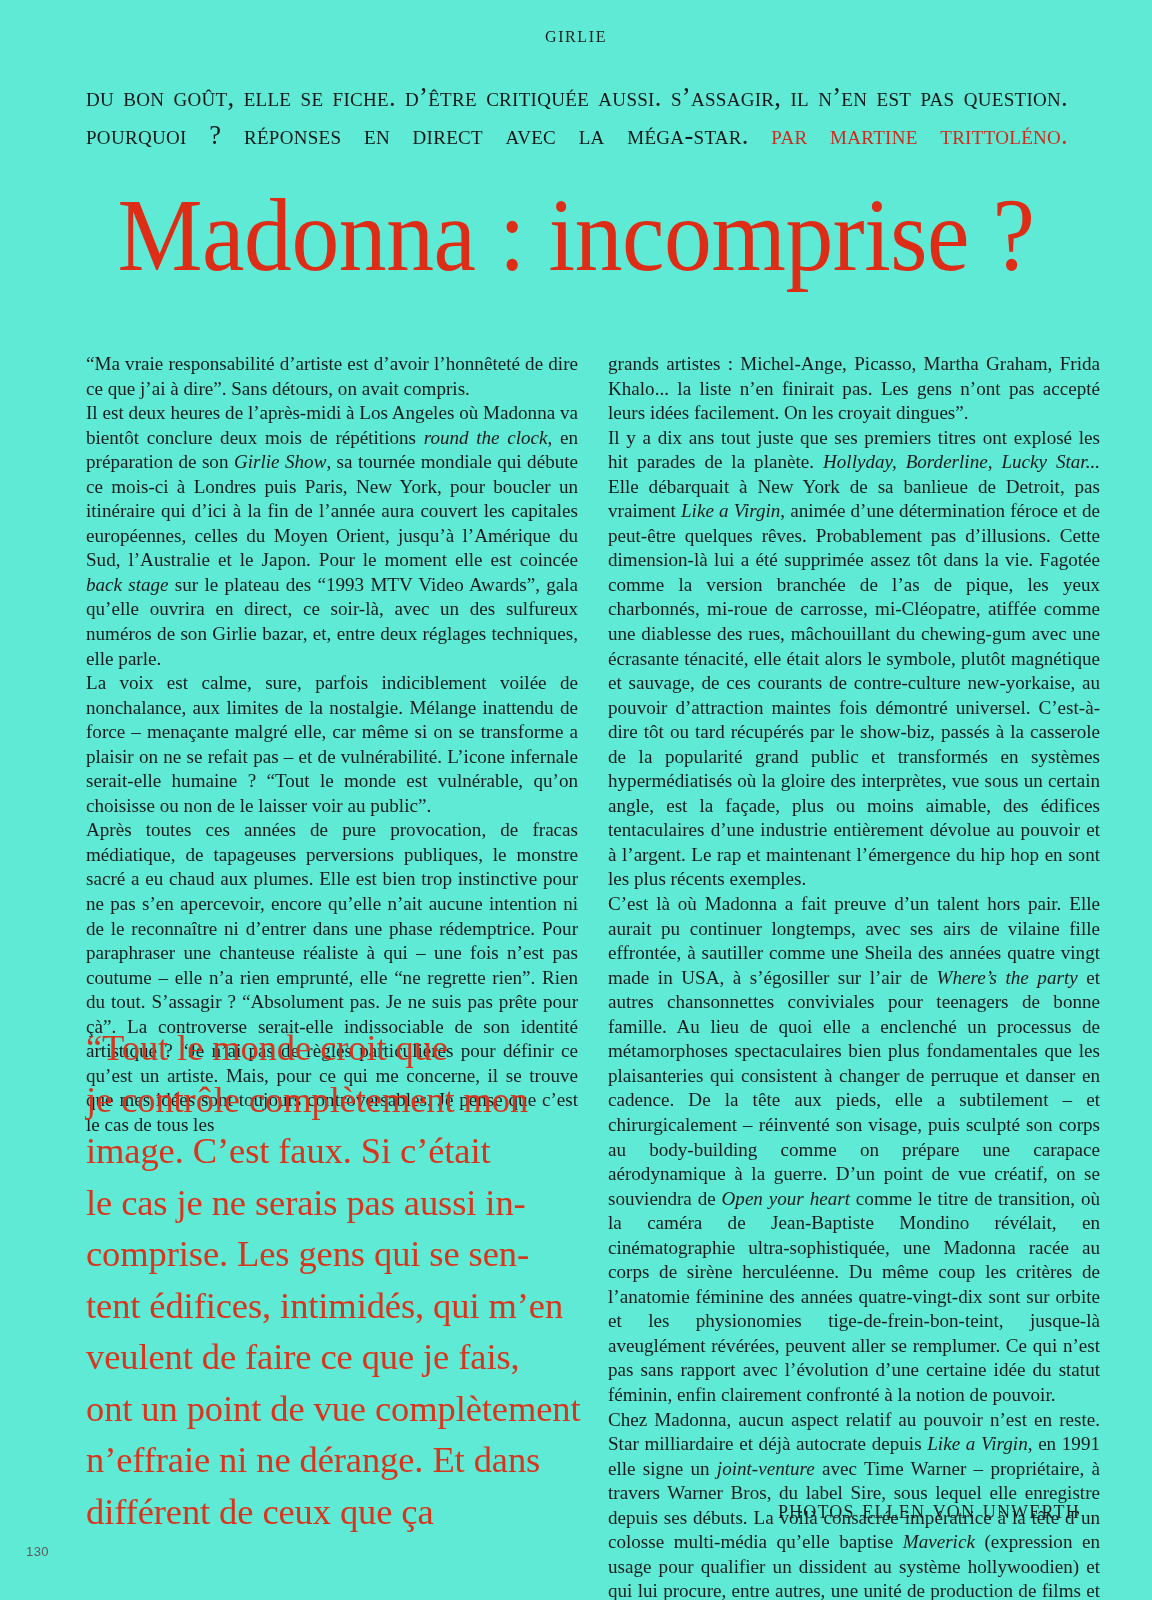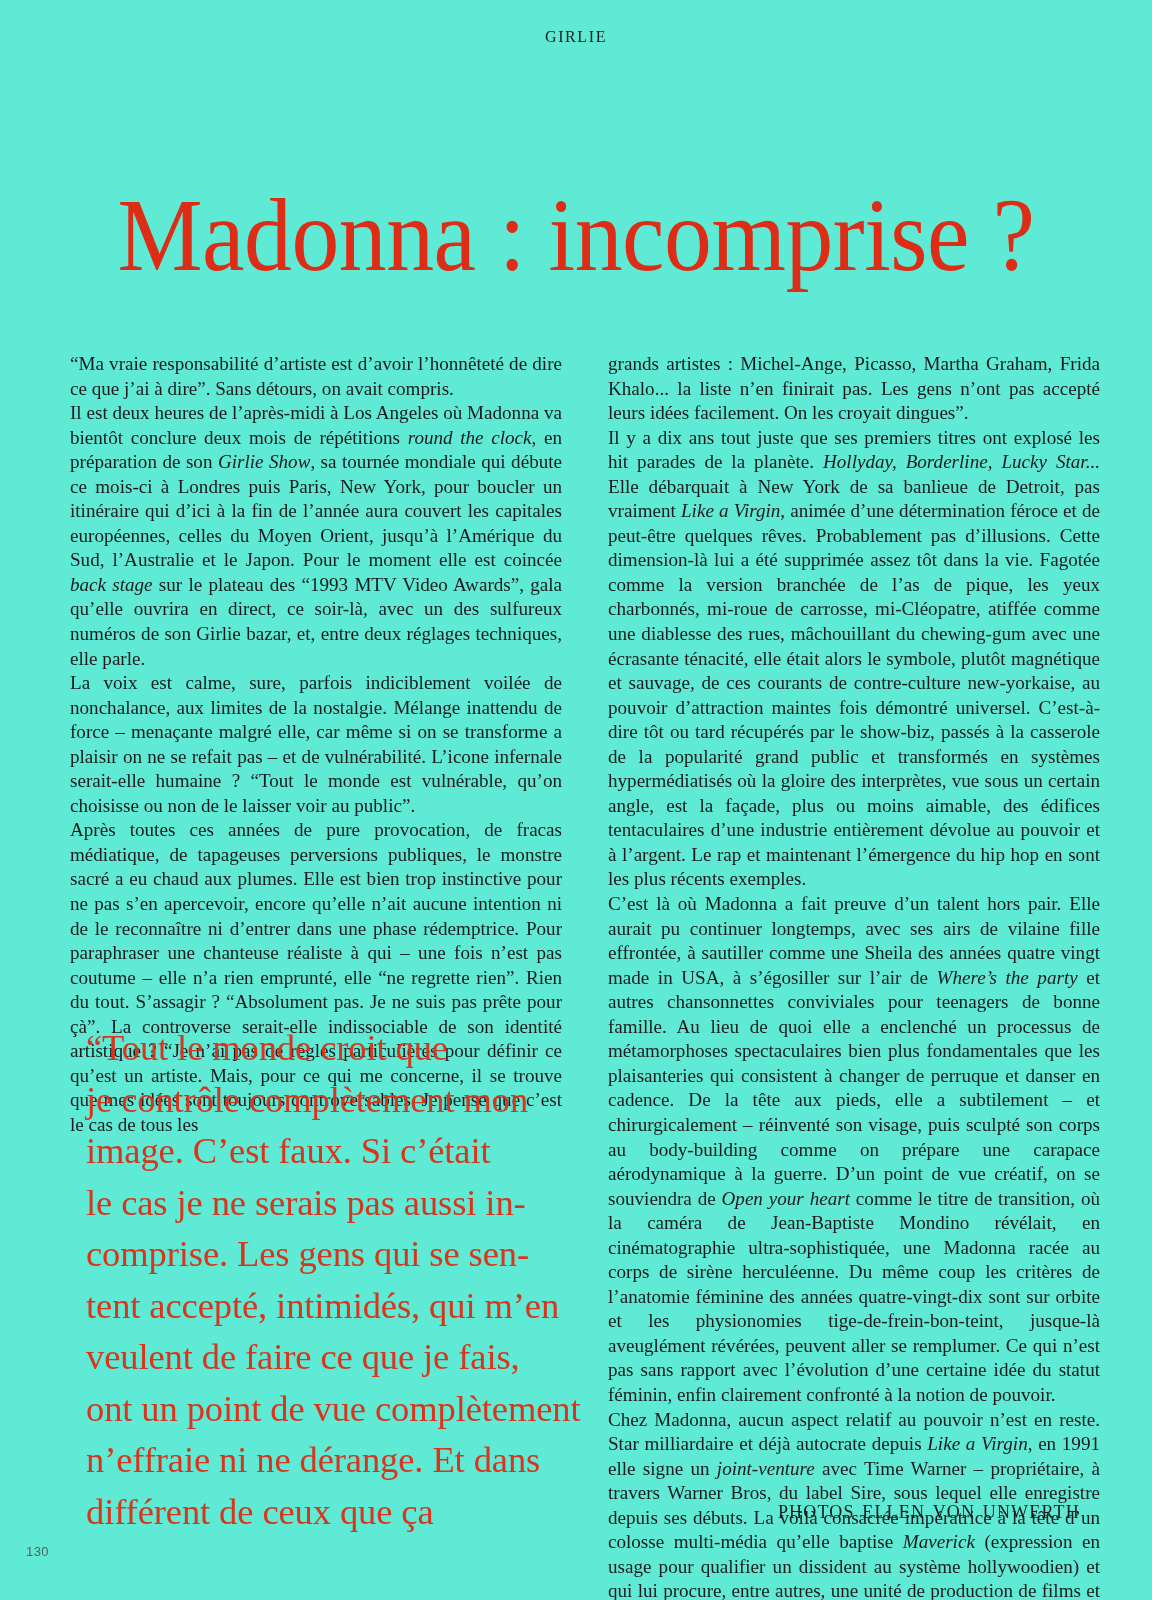--- a/index.html
+++ b/index.html
@@ -81,21 +81,21 @@
   .col {
     position: absolute;
     top: 352px;
     font-size: 19.1px;
     line-height: 24.55px;
     text-align: justify;
     hyphens: manual;
     color: #1b1b1d;
   }
   .col p { margin: 0; text-indent: 0; }
-  .col-left  { left: 70px;  width: 492px; }
+  .col-left  { left: 86px;  width: 492px; }
   .col-right { left: 608px; width: 492px; height: 1175px; }
 
   .col i, .col em { font-style: italic; }
 
   
   .pullquote {
     position: absolute;
     top: 1022px;
     left: 86px;
     width: 515px;
@@ -133,20 +133,23 @@
     letter-spacing: 0.4px;
   }
 </style>
 </head>
 <body>
 
 <div class="page">
 
   <div class="running-head">Girlie</div>
 
+  <div class="standfirst">
+    <span>Du bon goût, elle se fiche. D’être critiquée aussi. S’assagir, il n’en est pas question. Pourquoi ? Réponses en direct avec la méga-star. </span><span class="byline">Par Martine Trittoléno.</span>
+  </div>
 
   <div class="headline">Madonna : incomprise ?</div>
 
   <div class="col col-left">
     <p>“Ma vraie responsabilité d’artiste est d’avoir l’honnêteté de dire ce que j’ai à dire”. Sans détours, on avait compris.</p>
     <p>Il est deux heures de l’après-midi à Los Angeles où Madonna va bientôt conclure deux mois de répétitions <i>round the clock</i>, en préparation de son <i>Girlie Show</i>, sa tournée mondiale qui débute ce mois-ci à Londres puis Paris, New York, pour boucler un itinéraire qui d’ici à la fin de l’année aura couvert les capitales européennes, celles du Moyen Orient, jusqu’à l’Amérique du Sud, l’Australie et le Japon. Pour le moment elle est coincée <i>back stage</i> sur le plateau des “1993 MTV Video Awards”, gala qu’elle ouvrira en direct, ce soir-là, avec un des sulfureux numéros de son Girlie bazar, et, entre deux réglages techniques, elle parle.</p>
     <p>La voix est calme, sure, parfois indiciblement voilée de nonchalance, aux limites de la nostalgie. Mélange inattendu de force – menaçante malgré elle, car même si on se transforme a plaisir on ne se refait pas – et de vulnérabilité. L’icone infernale serait-elle humaine ? “Tout le monde est vulnérable, qu’on choisisse ou non de le laisser voir au public”.</p>
     <p>Après toutes ces années de pure provocation, de fracas médiatique, de tapageuses perversions publiques, le monstre sacré a eu chaud aux plumes. Elle est bien trop instinctive pour ne pas s’en apercevoir, encore qu’elle n’ait aucune intention ni de le reconnaître ni d’entrer dans une phase rédemptrice. Pour paraphraser une chanteuse réaliste à qui – une fois n’est pas coutume – elle n’a rien emprunté, elle “ne regrette rien”. Rien du tout. S’assagir ? “Absolument pas. Je ne suis pas prête pour çà”. La controverse serait-elle indissociable de son identité artistique ? “Je n’ai pas de règles particulières pour définir ce qu’est un artiste. Mais, pour ce qui me concerne, il se trouve que mes idées sont toujours controversables. Je pense que c’est le cas de tous les</p>
   </div>
 
@@ -156,21 +159,21 @@
     <p>C’est là où Madonna a fait preuve d’un talent hors pair. Elle aurait pu continuer longtemps, avec ses airs de vilaine fille effrontée, à sautiller comme une Sheila des années quatre vingt made in USA, à s’égosiller sur l’air de <i>Where’s the party</i> et autres chansonnettes conviviales pour teenagers de bonne famille. Au lieu de quoi elle a enclenché un processus de métamorphoses spectaculaires bien plus fondamentales que les plaisanteries qui consistent à changer de perruque et danser en cadence. De la tête aux pieds, elle a subtilement – et chirurgicalement – réinventé son visage, puis sculpté son corps au body-building comme on prépare une carapace aérodynamique à la guerre. D’un point de vue créatif, on se souviendra de <i>Open your heart</i> comme le titre de transition, où la caméra de Jean-Baptiste Mondino révélait, en cinématographie ultra-sophistiquée, une Madonna racée au corps de sirène herculéenne. Du même coup les critères de l’anatomie féminine des années quatre-vingt-dix sont sur orbite et les physionomies tige-de-frein-bon-teint, jusque-là aveuglément révérées, peuvent aller se remplumer. Ce qui n’est pas sans rapport avec l’évolution d’une certaine idée du statut féminin, enfin clairement confronté à la notion de pouvoir.</p>
     <p>Chez Madonna, aucun aspect relatif au pouvoir n’est en reste. Star milliardaire et déjà autocrate depuis <i>Like a Virgin</i>, en 1991 elle signe un <i>joint-venture</i> avec Time Warner – propriétaire, à travers Warner Bros, du label Sire, sous lequel elle enregistre depuis ses débuts. La voilà consacrée impératrice à la tête d’un colosse multi-média qu’elle baptise <i>Maverick</i> (expression en usage pour qualifier un dissident au système hollywoodien) et qui lui procure, entre autres, une unité de production de films et sa propre compagnie de disques, au sein de laquelle elle ne s’emploiera pas seulement a chanter mais a développer de nouveaux</p>
   </div>
 
   <div class="pullquote">
     <span class="pq-line">“Tout le monde croit que</span>
     <span class="pq-line">je contrôle complètement mon</span>
     <span class="pq-line">image. C’est faux. Si c’était</span>
     <span class="pq-line">le cas je ne serais pas aussi in-</span>
     <span class="pq-line">comprise. Les gens qui se sen-</span>
-    <span class="pq-line">tent accepté, intimidés, qui m’en</span>
+    <span class="pq-line">tent édifices, intimidés, qui m’en</span>
     <span class="pq-line">veulent de faire ce que je fais,</span>
     <span class="pq-line">ont un point de vue complètement</span>
     <span class="pq-line">n’effraie ni ne dérange. Et dans</span>
     <span class="pq-line">différent de ceux que ça</span>
   </div>
 
   <div class="photo-credit">Photos Ellen Von Unwerth</div>
 
   <div class="folio">130</div>
 

